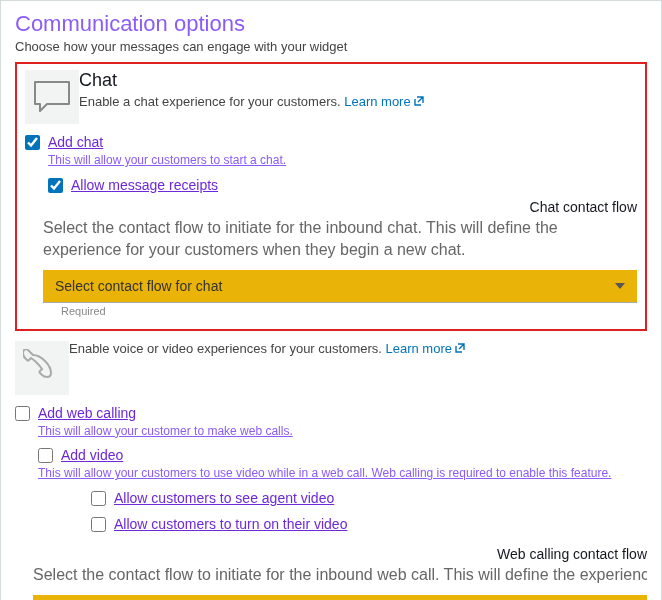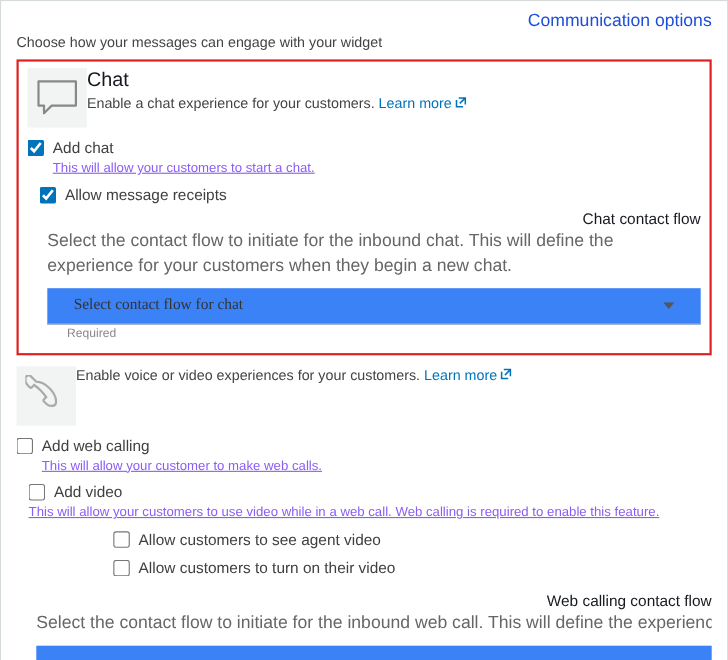--- a/index.html
+++ b/index.html
@@ -1,35 +1,35 @@
 <!DOCTYPE html>
 <html><head>
 <meta charset="utf-8">
 <style>
 * { box-sizing: border-box; margin: 0; padding: 0; }
 body { font-family: "Amazon Ember", "Helvetica Neue", Arial, sans-serif; font-size: 14px; color: #16191f; background: #fff; width: 662px; }
 .panel { border: 1px solid #d5dbdb; padding: 10px 14px 14px 14px; }
-.panel-title { font-size: 16px; font-weight: 400; color: #1d4ed8; margin-bottom: 2px; text-align: right; }
+.panel-title { font-size: 22px; font-weight: 400; color: #8b5cf6; margin-bottom: 2px; }
 .panel-sub { font-size: 13px; color: #444; margin-bottom: 8px; }
 .highlight-box { border: 2px solid #e02020; padding: 6px 8px 12px 8px; margin-bottom: 10px; }
 .section-head { display: flex; align-items: flex-start; margin-bottom: 10px; }
 .icon-tile { width: 54px; height: 54px; background: #f2f3f3; display: flex; align-items: center; justify-content: center; }
 .section-title { font-size: 18px; font-weight: 400; margin-bottom: 3px; }
 .section-desc { font-size: 13px; color: #444; }
 .link { color: #0073bb; text-decoration: none; cursor: pointer; }
 .ext-icon { display: inline-block; vertical-align: -1px; margin-left: 2px; }
 .check-row { display: flex; align-items: flex-start; gap: 8px; margin-bottom: 2px; }
 .check-row input[type="checkbox"] { width: 15px; height: 15px; margin-top: 1px; cursor: pointer; accent-color: #0073bb; }
-.check-label { font-size: 14px; color: #404040; }
+.check-label { font-size: 14px; color: #6d28d9; text-decoration: underline; }
 .help-text { font-size: 12px; color: #8b5cf6; margin-left: 23px; margin-bottom: 8px; line-height: 1.4; text-decoration: underline; }
-.indent-1 { margin-left: 11px; }
-.indent-2 { margin-left: 52px; padding-left: 36px; }
+.indent-1 { margin-left: 23px; }
+.indent-2 { margin-left: 40px; padding-left: 36px; }
 .flow-title { font-size: 14px; color: #16191f; margin-top: 6px; margin-bottom: 2px; text-align: right; }
 .flow-desc { font-size: 16px; color: #666; margin-bottom: 8px; line-height: 1.4; }
-.select-box { background: #3b82f6; border-bottom: 1px solid #aaa; padding: 8px 24px; display: flex; justify-content: space-between; align-items: center; cursor: pointer; margin: 0 0 2px 18px; font-size: 14px; color: #333; font-family: Liberation Serif, serif; }
+.select-box { background: #eab308; border-bottom: 1px solid #aaa; padding: 8px 12px; display: flex; justify-content: space-between; align-items: center; cursor: pointer; margin: 0 0 2px 18px; font-size: 14px; color: #333; }
 .select-caret { border-left: 5px solid transparent; border-right: 5px solid transparent; border-top: 6px solid #555; width: 0; height: 0; }
 .req { font-size: 11px; color: #888; margin-left: 36px; }
 .gap { height: 8px; }
 </style>
 </head>
 <body>
 
 <div class="panel">
   <div class="panel-title">Communication options</div>
   <div class="panel-sub">Choose how your messages can engage with your widget</div>

